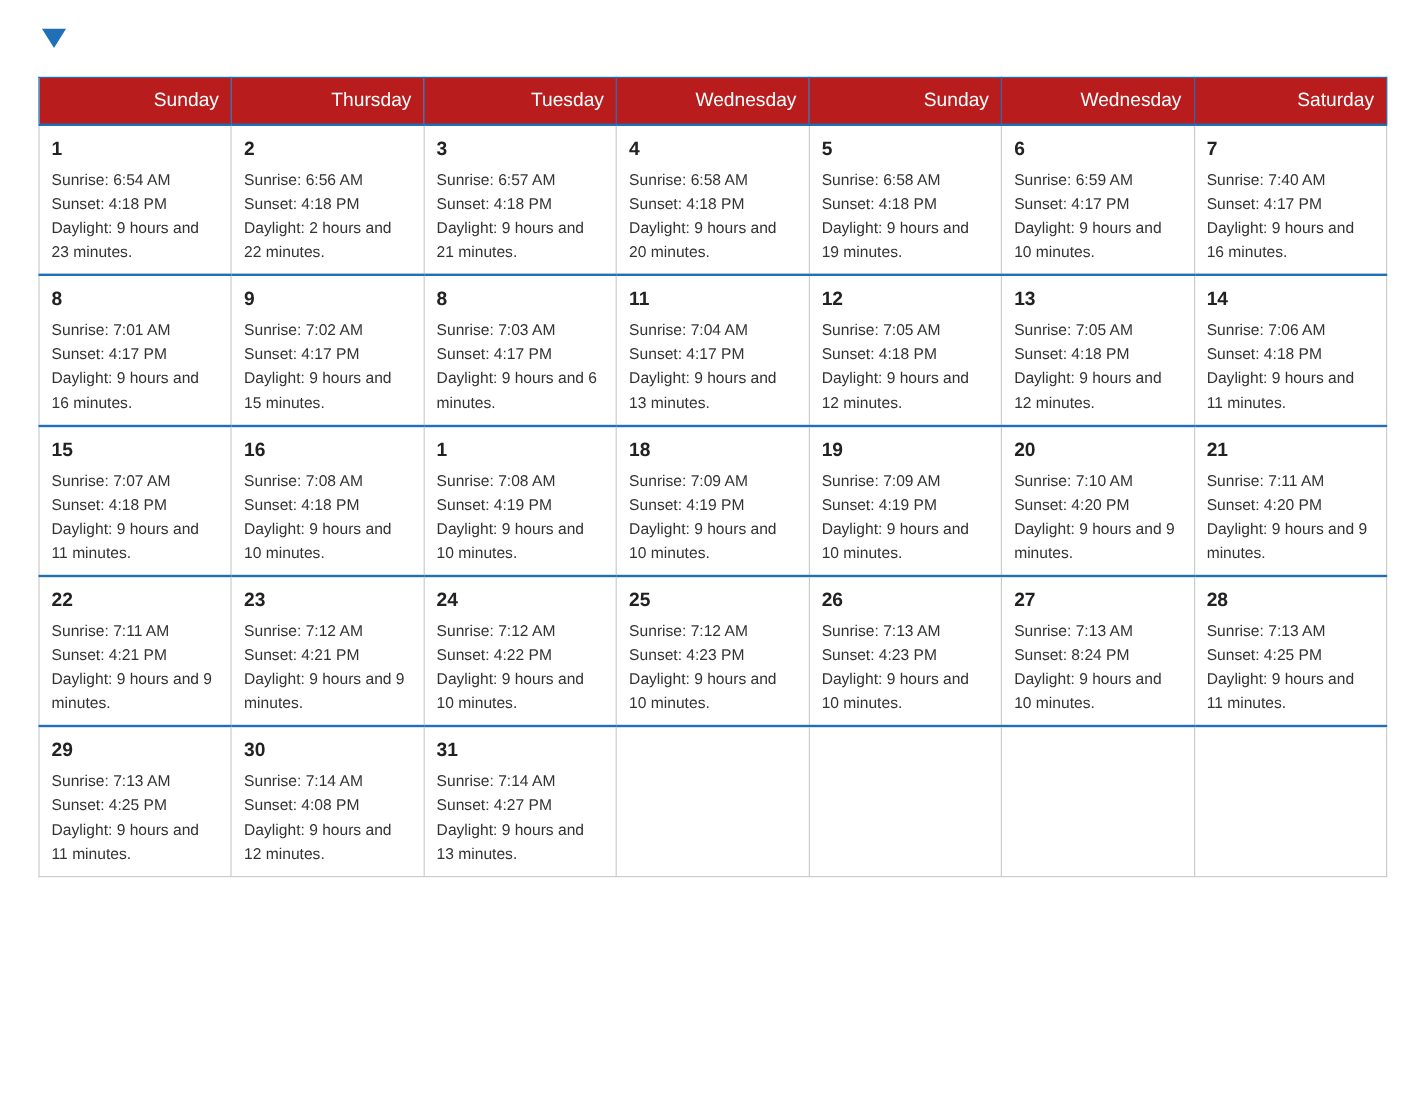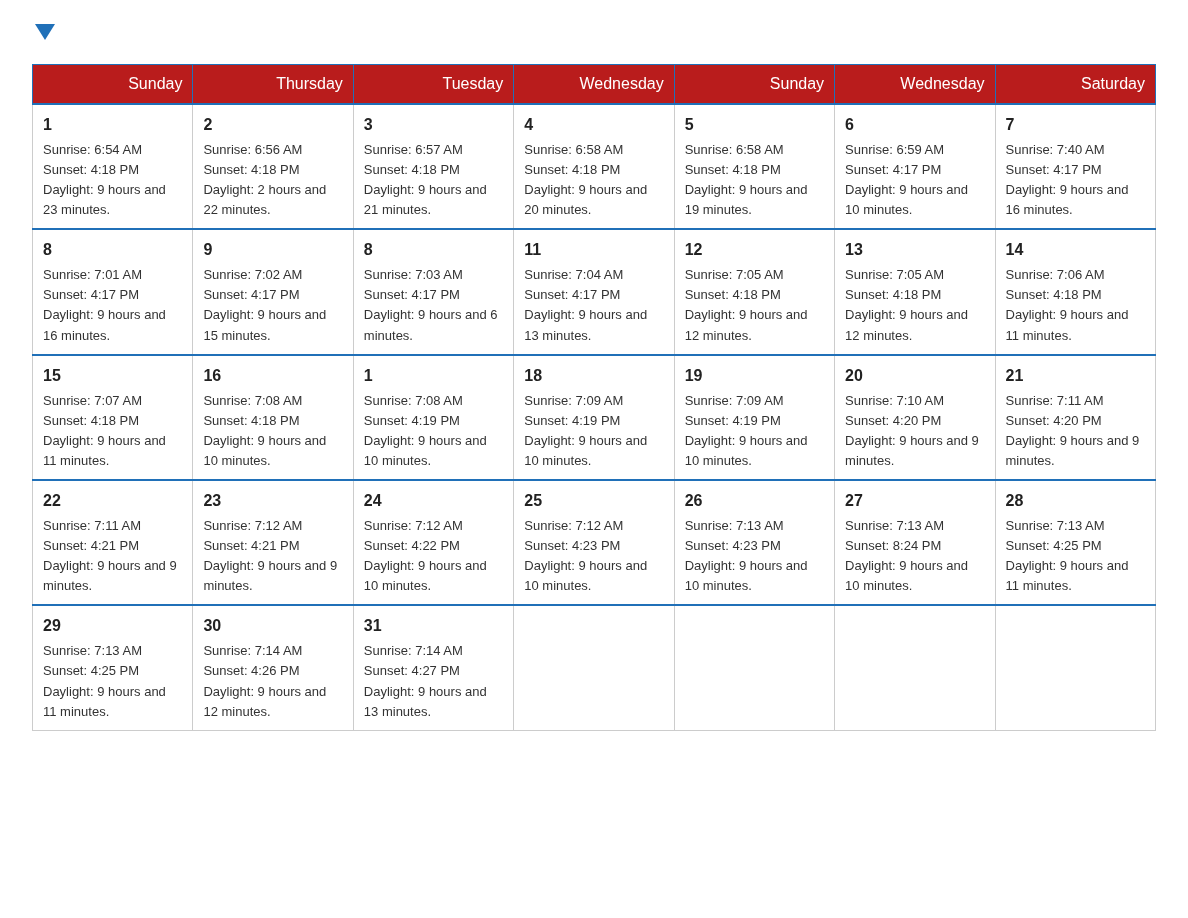--- a/index.html
+++ b/index.html
@@ -159,21 +159,21 @@
         <td><span class="day-number">22</span><span>Sunrise: 7:11 AM</span><br><span>Sunset: 4:21 PM</span><br><span>Daylight: 9 hours and 9 minutes.</span></td>
         <td><span class="day-number">23</span><span>Sunrise: 7:12 AM</span><br><span>Sunset: 4:21 PM</span><br><span>Daylight: 9 hours and 9 minutes.</span></td>
         <td><span class="day-number">24</span><span>Sunrise: 7:12 AM</span><br><span>Sunset: 4:22 PM</span><br><span>Daylight: 9 hours and 10 minutes.</span></td>
         <td><span class="day-number">25</span><span>Sunrise: 7:12 AM</span><br><span>Sunset: 4:23 PM</span><br><span>Daylight: 9 hours and 10 minutes.</span></td>
         <td><span class="day-number">26</span><span>Sunrise: 7:13 AM</span><br><span>Sunset: 4:23 PM</span><br><span>Daylight: 9 hours and 10 minutes.</span></td>
         <td><span class="day-number">27</span><span>Sunrise: 7:13 AM</span><br><span>Sunset: 8:24 PM</span><br><span>Daylight: 9 hours and 10 minutes.</span></td>
         <td><span class="day-number">28</span><span>Sunrise: 7:13 AM</span><br><span>Sunset: 4:25 PM</span><br><span>Daylight: 9 hours and 11 minutes.</span></td>
       </tr>
       <tr class="week-row">
         <td><span class="day-number">29</span><span>Sunrise: 7:13 AM</span><br><span>Sunset: 4:25 PM</span><br><span>Daylight: 9 hours and 11 minutes.</span></td>
-        <td><span class="day-number">30</span><span>Sunrise: 7:14 AM</span><br><span>Sunset: 4:26 PM</span><br><span>Daylight: 9 hours and 12 minutes.</span></td>
+        <td><span class="day-number">30</span><span>Sunrise: 7:14 AM</span><br><span>Sunset: 4:08 PM</span><br><span>Daylight: 9 hours and 12 minutes.</span></td>
         <td><span class="day-number">31</span><span>Sunrise: 7:14 AM</span><br><span>Sunset: 4:27 PM</span><br><span>Daylight: 9 hours and 13 minutes.</span></td>
         <td class="empty-cell"></td>
         <td class="empty-cell"></td>
         <td class="empty-cell"></td>
         <td class="empty-cell"></td>
       </tr>
     </tbody>
 </table>
 
 </body></html>

